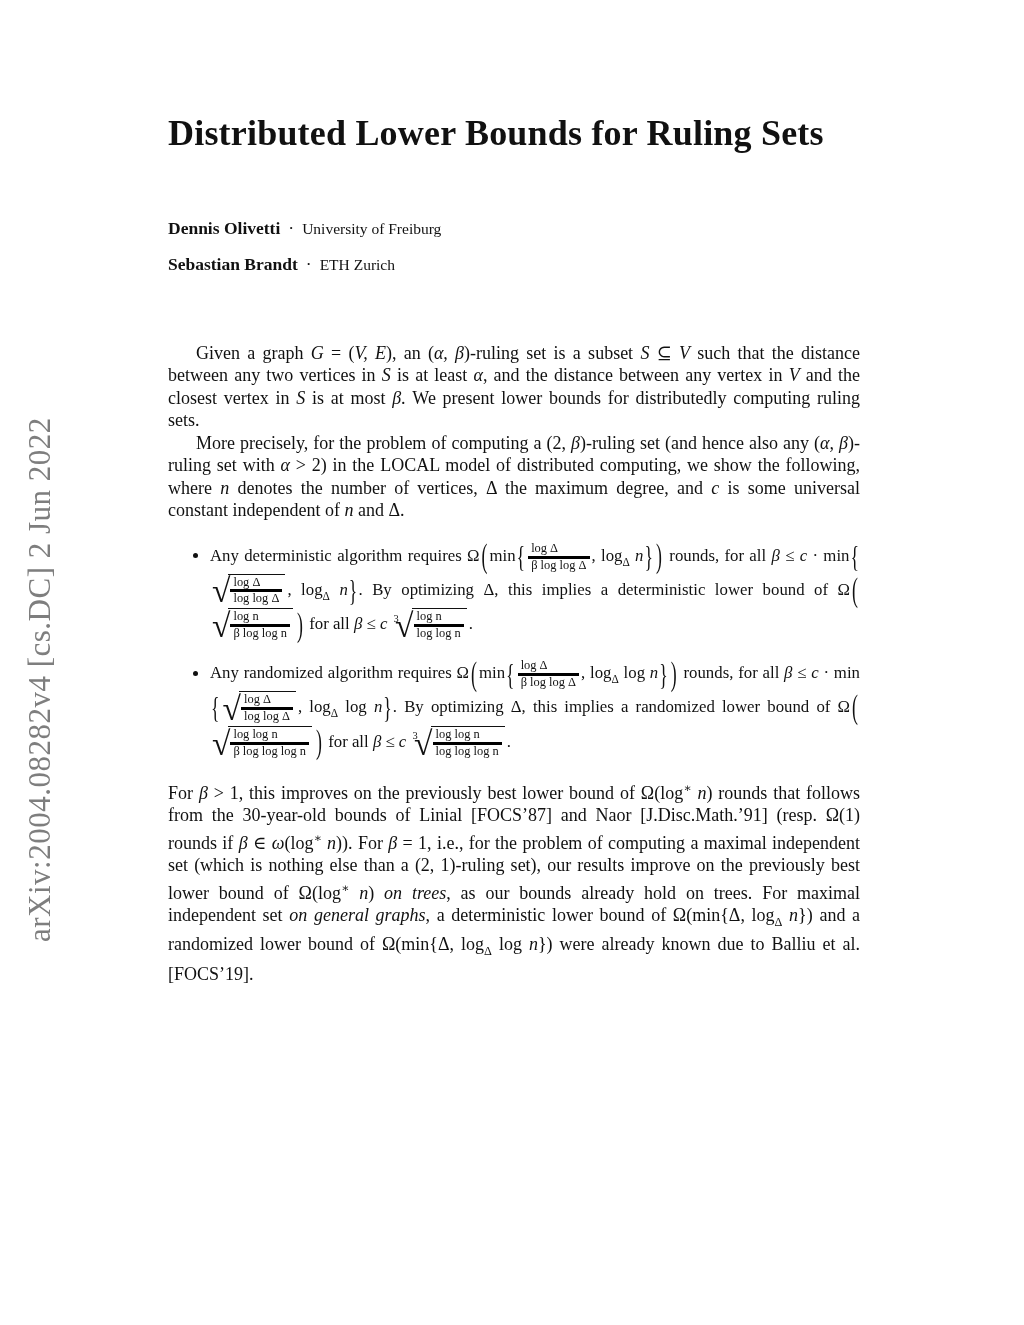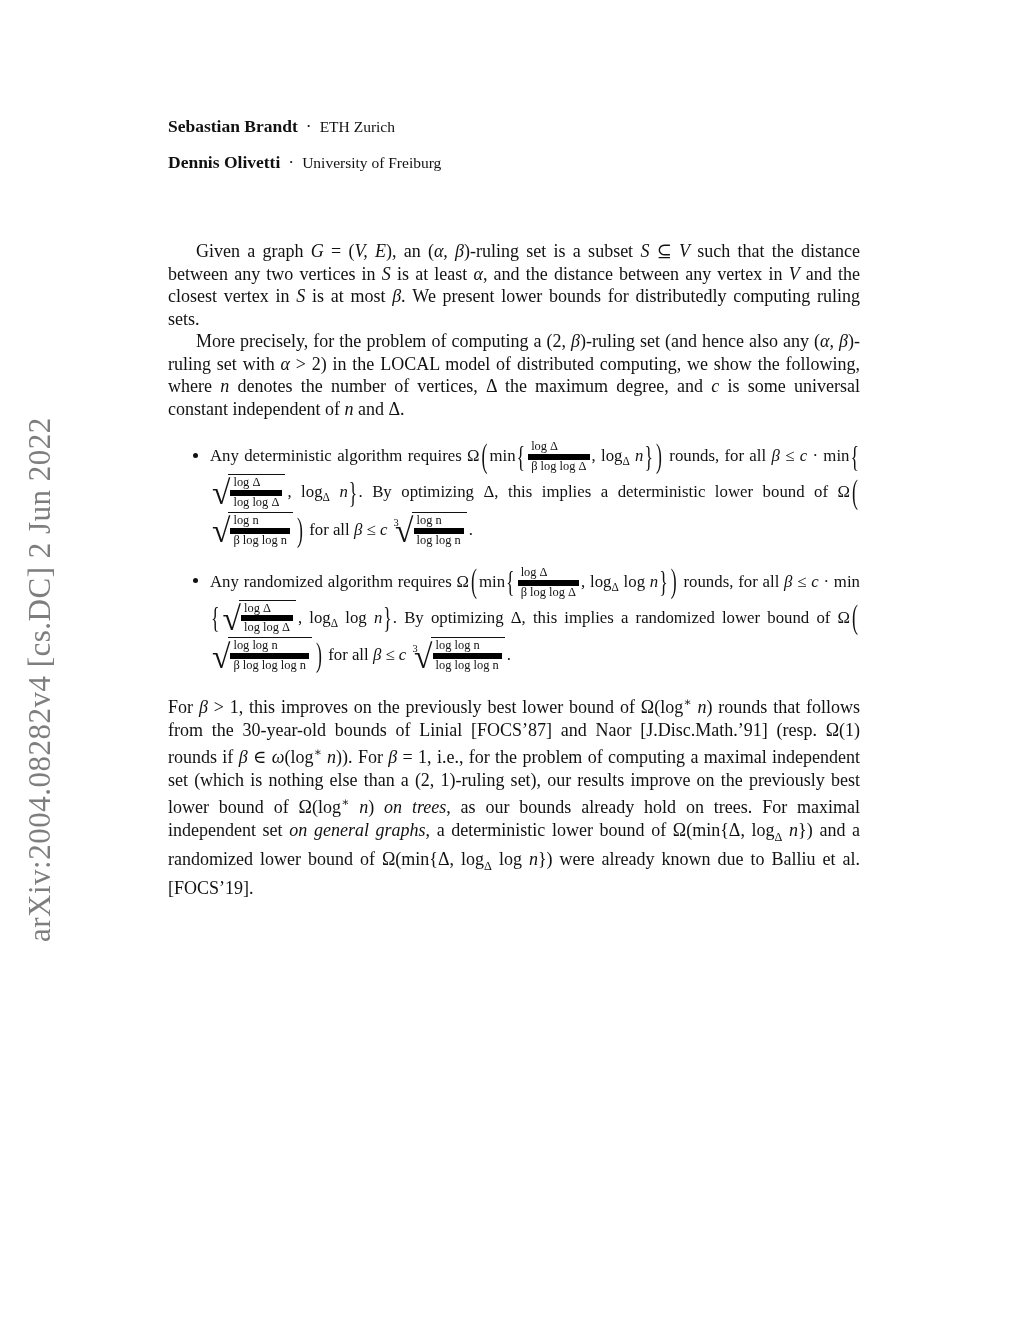--- a/index.html
+++ b/index.html
@@ -68,21 +68,21 @@
   sup.msup{font-size:0.68em;}
   .frac{
     display:inline-block;
     vertical-align:middle;
     text-align:left;
     font-size:0.74em;
     line-height:1.12;
     margin:0 2px;
   }
   .frac .num{display:block;padding:0 3px;}
-  .frac .den{display:block;border-top:6px solid #000000;padding:0 3px;}
+  .frac .den{display:block;border-top:3px solid #000000;padding:0 3px;}
   .big{
     display:inline-block;
     transform:scaleY(1.95);
     font-size:1.06em;
     margin:0 2px;
     vertical-align:-1px;
   }
   .bigg{
     display:inline-block;
     transform:scaleY(1.7);
@@ -116,27 +116,28 @@
 </style>
 </head>
 <body>
 
 <div class="page" style="background: rgb(255, 255, 255); color: rgb(17, 17, 17);">
 
   <div class="arxiv" style="color: rgb(126, 126, 126);">arXiv:2004.08282v4 [cs.DC] 2 Jun 2022</div>
 
   <div class="content">
 
+    <h1 class="title">Distributed Lower Bounds for Ruling Sets</h1>
 
     <div class="byline">
       <div class="author-row">
-        <span class="author-name">Sebastian Brandt</span><span class="author-sep">·</span><span class="author-aff">ETH Zurich</span>
+        <span class="author-name">Dennis Olivetti</span><span class="author-sep">·</span><span class="author-aff">University of Freiburg</span>
       </div>
       <div class="author-row">
-        <span class="author-name">Dennis Olivetti</span><span class="author-sep">·</span><span class="author-aff">University of Freiburg</span>
+        <span class="author-name">Sebastian Brandt</span><span class="author-sep">·</span><span class="author-aff">ETH Zurich</span>
       </div>
     </div>
 
     <div class="abstract">
       <p class="indent"><span class="rm">Given a graph </span><span class="it">G</span><span class="rm"> = (</span><span class="it">V, E</span><span class="rm">), an (</span><span class="it">α, β</span><span class="rm">)-ruling set is a subset </span><span class="it">S</span><span class="rm"> ⊆ </span><span class="it">V</span><span class="rm"> such that the distance between any two vertices in </span><span class="it">S</span><span class="rm"> is at least </span><span class="it">α</span><span class="rm">, and the distance between any vertex in </span><span class="it">V</span><span class="rm"> and the closest vertex in </span><span class="it">S</span><span class="rm"> is at most </span><span class="it">β</span><span class="rm">. We present lower bounds for distributedly computing ruling sets.</span></p>
       <p class="indent"><span class="rm">More precisely, for the problem of computing a (2, </span><span class="it">β</span><span class="rm">)-ruling set (and hence also any (</span><span class="it">α, β</span><span class="rm">)-ruling set with </span><span class="it">α</span><span class="rm"> &gt; 2) in the LOCAL model of distributed computing, we show the following, where </span><span class="it">n</span><span class="rm"> denotes the number of vertices, Δ the maximum degree, and </span><span class="it">c</span><span class="rm"> is some universal constant independent of </span><span class="it">n</span><span class="rm"> and Δ.</span></p>
 
       <ul class="points">
         <li><span class="rm">Any deterministic algorithm requires Ω</span><span class="big">(</span><span class="rm">min</span><span class="bigg">{</span><span class="frac"><span class="num">log Δ</span><span class="den">β log log Δ</span></span><span class="rm">, log</span><sub class="msub">Δ</sub><span class="it"> n</span><span class="bigg">}</span><span class="big">)</span><span class="rm"> rounds, for all </span><span class="it">β</span><span class="rm"> ≤ </span><span class="it">c</span><span class="rm"> · min</span><span class="bigg">{</span><span class="sqrt">
               <span class="rad">√</span>

